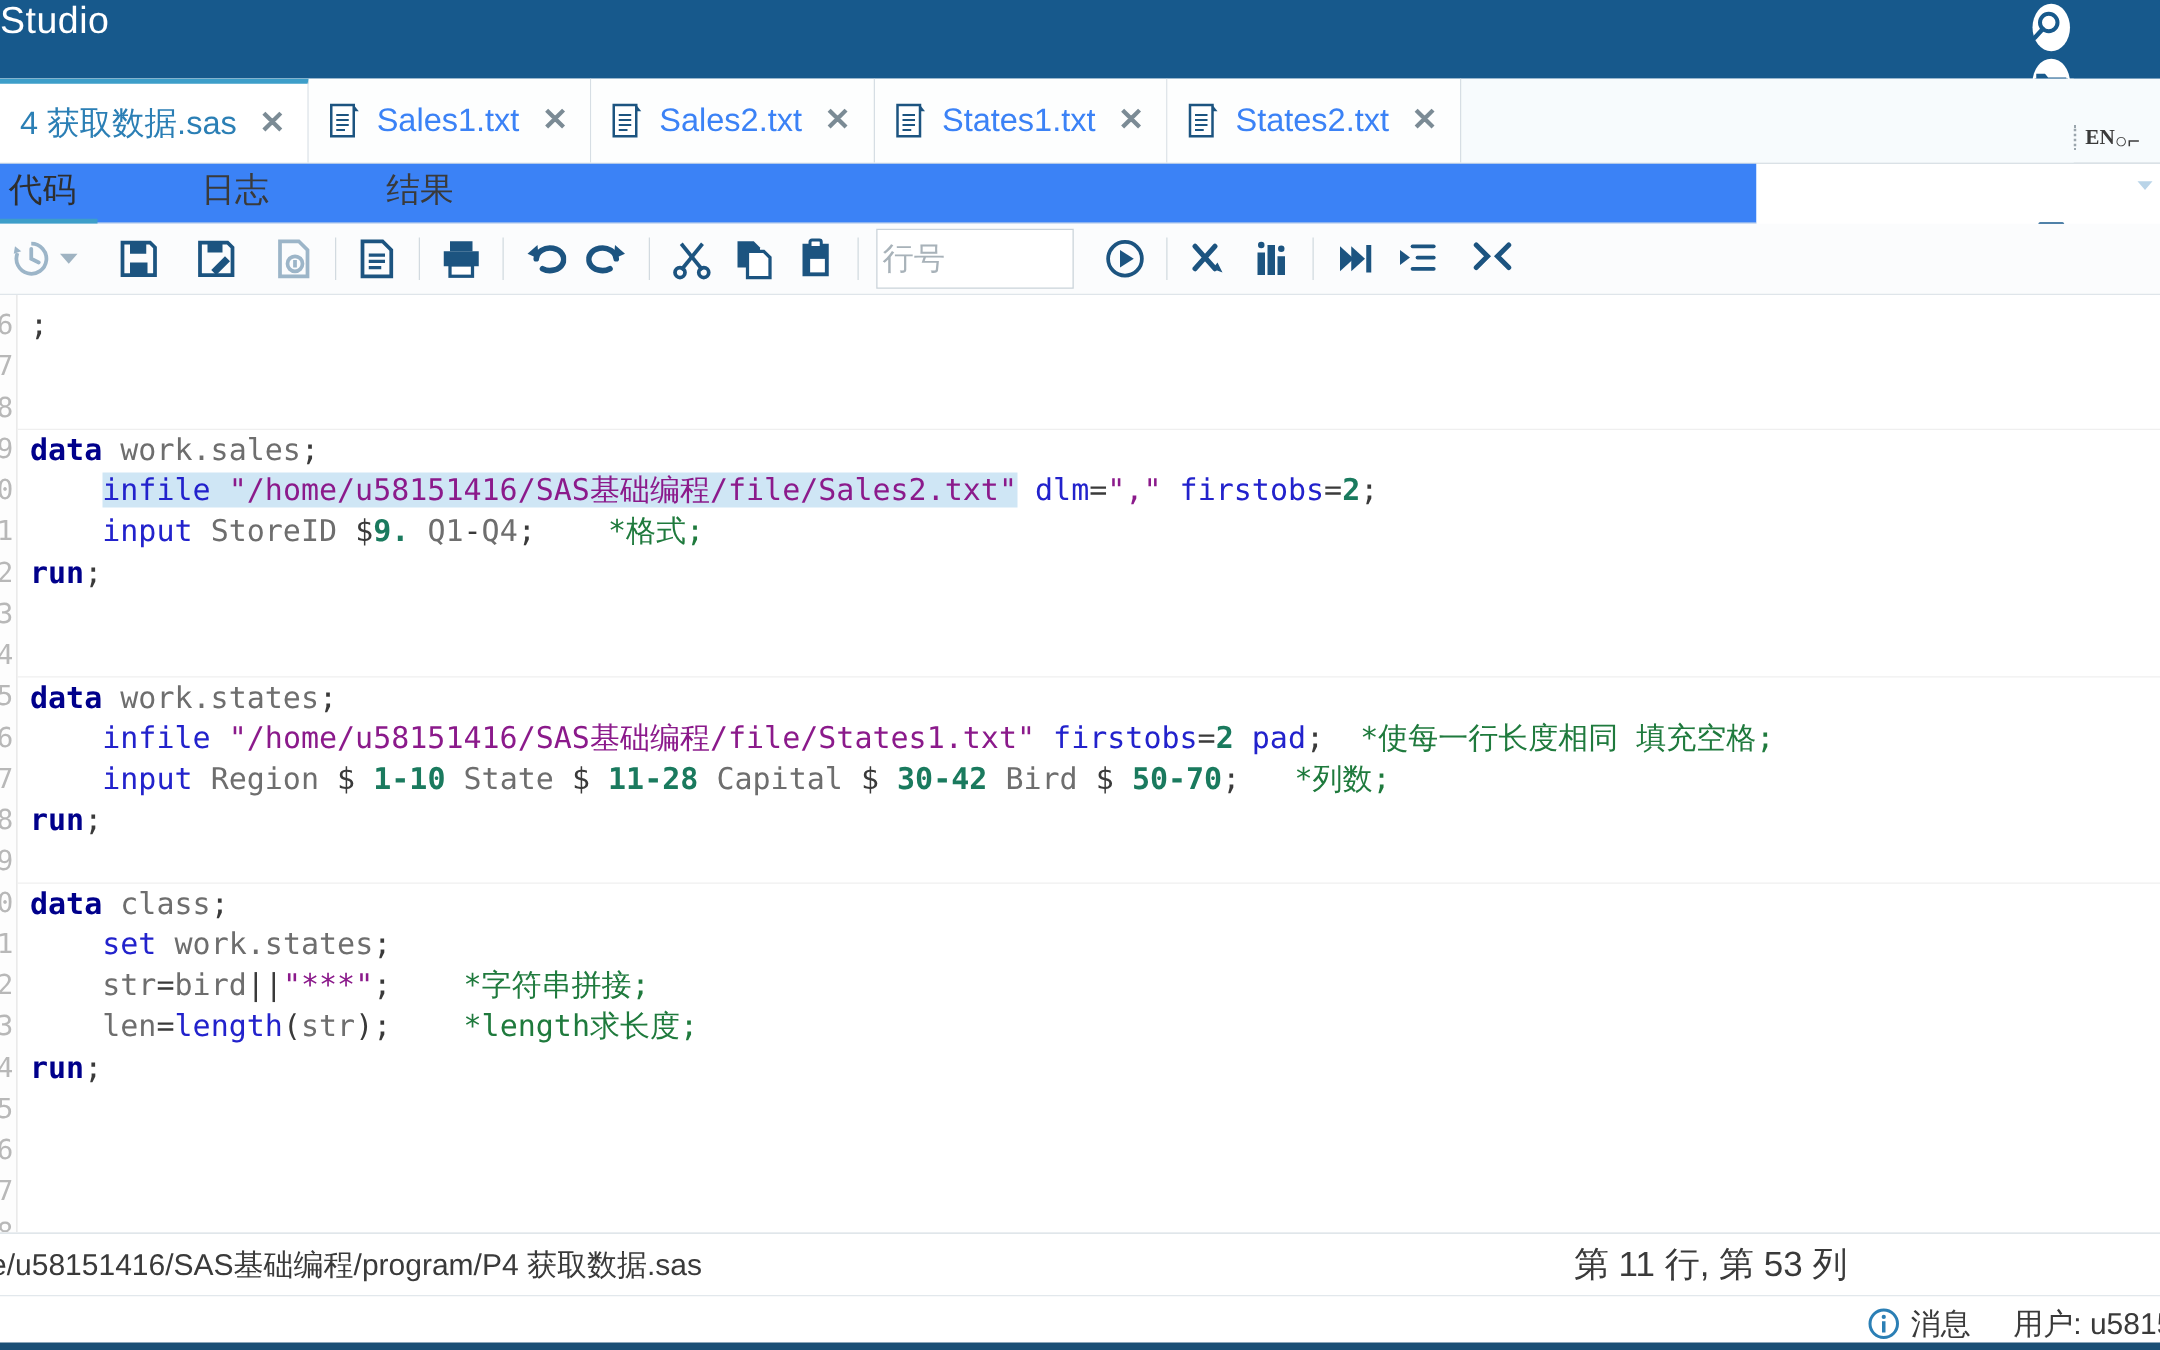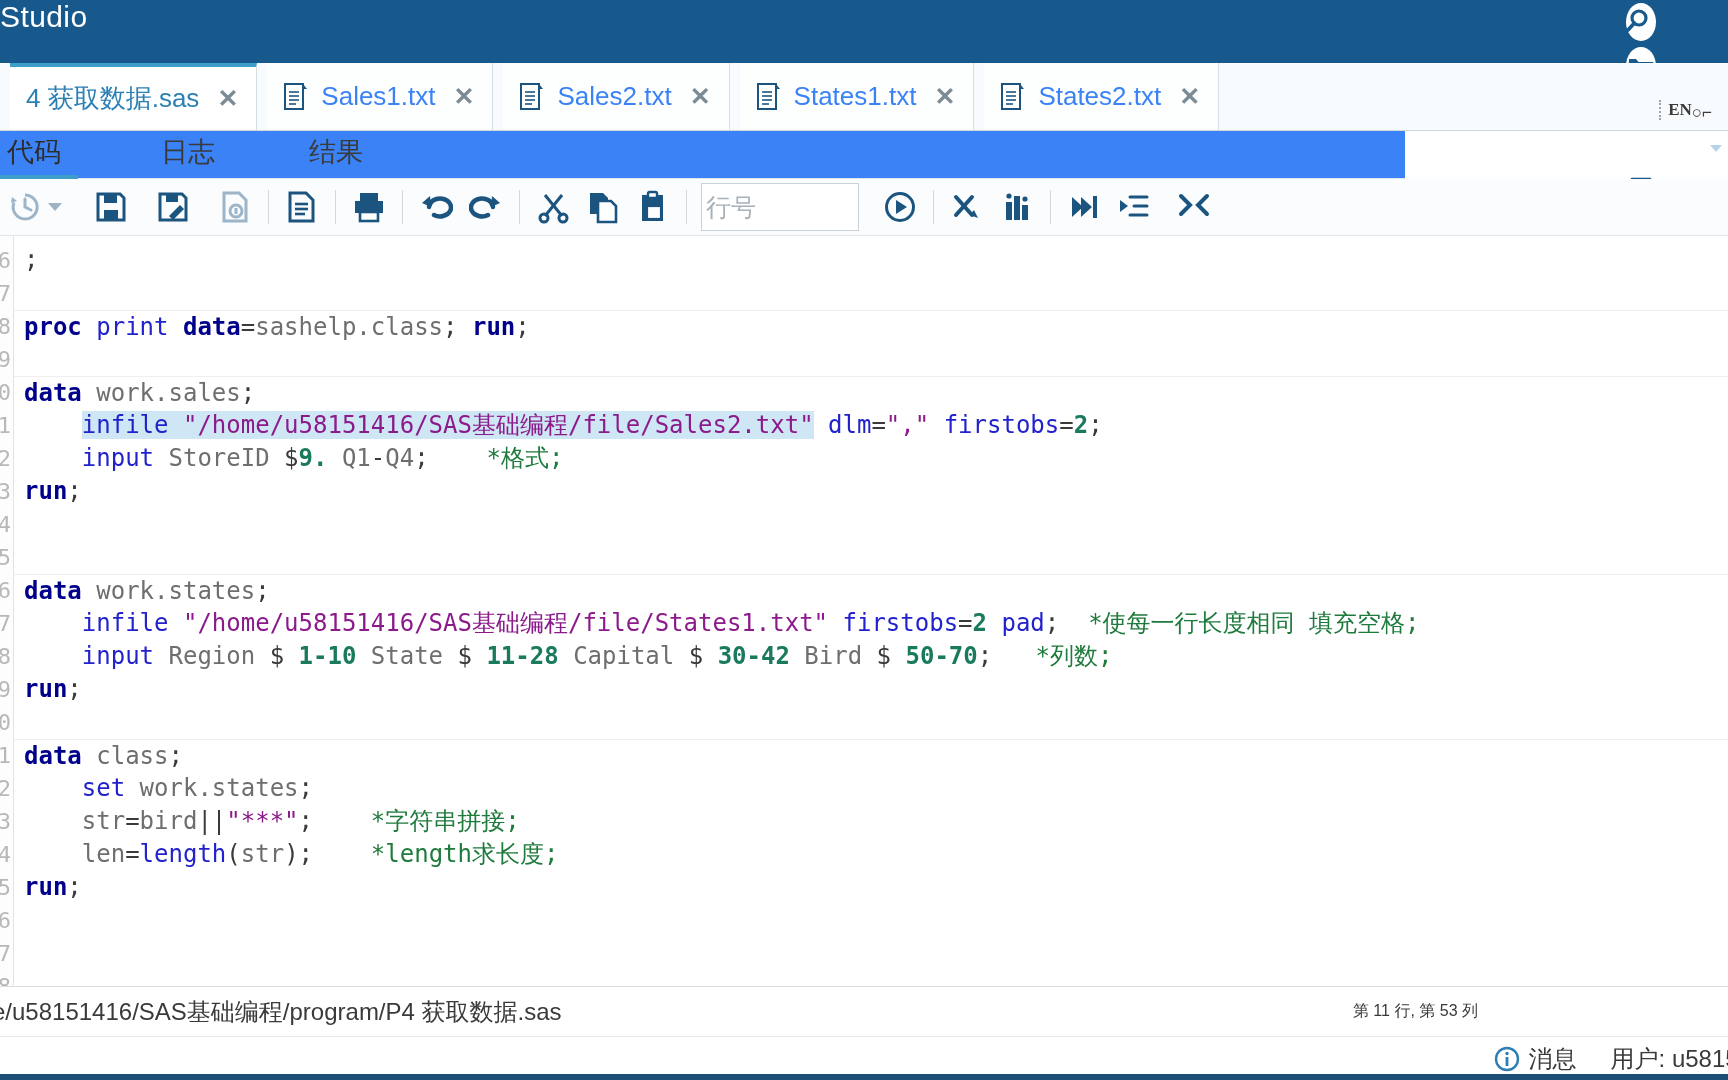--- a/index.html
+++ b/index.html
@@ -69,21 +69,20 @@
     display: flex; align-items: stretch;
   }
   .ftab {
     display: flex; align-items: center;
     padding: 0 18px 0 16px;
     background: #fdfefe;
     border-right: 1px solid #d6dee4;
     position: relative;
     height: 100%;
     white-space: nowrap;
-    margin-left: 10px;
   }
   .ftab.active {
     background: #ffffff;
     border-top: 4px solid #3d9ec9;
   }
   .ftab .doc-icon { margin-right: 12px; display: flex; }
   .ftab .ftab-label {
     font-size: 26px; color: #3b82f6;
   }
   .ftab.active .ftab-label { color: #2b7fb5; }
@@ -234,21 +233,21 @@
     display: flex; align-items: center;
   }
   #status-path {
     font-size: 24px; color: #3a3a3a;
     margin-left: -8px;
     white-space: nowrap;
   }
   #status-pos {
     margin-left: auto;
     margin-right: 250px;
-    font-size: 16px; color: #3a3a3a;
+    font-size: 28px; color: #3a3a3a;
     white-space: nowrap;
   }
   #footerbar {
     position: absolute; left: 0; top: 1036px;
     width: 1728px; height: 44px;
     background: #ffffff;
     border-top: 1px solid #e2e8ec;
     display: flex; align-items: center;
     justify-content: flex-end;
   }
@@ -621,21 +620,20 @@
     <div class="ln">5</div>
     <div class="ln">6</div>
     <div class="ln">7</div>
     <div class="ln">8</div>
   </div>
 
   <div id="codearea">
 
     <div class="cline"><span class="op">;</span></div>
     <div class="cline">&nbsp;</div>
-    <div class="cline bordered"><span class="k">proc</span><span class="op"> </span><span class="kb">print</span><span class="op"> </span><span class="k">data</span><span class="op">=</span><span class="n">sashelp.class</span><span class="op">; </span><span class="k">run</span><span class="op">;</span></div>
     <div class="cline">&nbsp;</div>
     <div class="cline bordered"><span class="k">data</span><span class="op"> </span><span class="n">work.sales</span><span class="op">;</span></div>
     <div class="cline"><span class="op">    </span><span class="sel"><span class="kb">infile</span><span class="op"> </span><span class="str">"/home/u58151416/SAS基础编程/file/Sales2.txt"</span></span><span class="op"> </span><span class="kb">dlm</span><span class="op">=</span><span class="str">","</span><span class="op"> </span><span class="kb">firstobs</span><span class="op">=</span><span class="num">2</span><span class="op">;</span></div>
     <div class="cline"><span class="op">    </span><span class="kb">input</span><span class="op"> </span><span class="n">StoreID</span><span class="op"> $</span><span class="num">9.</span><span class="op"> </span><span class="n">Q1</span><span class="op">-</span><span class="n">Q4</span><span class="op">;    </span><span class="cm">*格式;</span></div>
     <div class="cline"><span class="k">run</span><span class="op">;</span></div>
     <div class="cline">&nbsp;</div>
     <div class="cline">&nbsp;</div>
     <div class="cline bordered"><span class="k">data</span><span class="op"> </span><span class="n">work.states</span><span class="op">;</span></div>
     <div class="cline"><span class="op">    </span><span class="kb">infile</span><span class="op"> </span><span class="str">"/home/u58151416/SAS基础编程/file/States1.txt"</span><span class="op"> </span><span class="kb">firstobs</span><span class="op">=</span><span class="num">2</span><span class="op"> </span><span class="kb">pad</span><span class="op">;  </span><span class="cm">*使每一行长度相同 填充空格;</span></div>
     <div class="cline"><span class="op">    </span><span class="kb">input</span><span class="op"> </span><span class="n">Region</span><span class="op"> $ </span><span class="num">1-10</span><span class="op"> </span><span class="n">State</span><span class="op"> $ </span><span class="num">11-28</span><span class="op"> </span><span class="n">Capital</span><span class="op"> $ </span><span class="num">30-42</span><span class="op"> </span><span class="n">Bird</span><span class="op"> $ </span><span class="num">50-70</span><span class="op">;   </span><span class="cm">*列数;</span></div>

